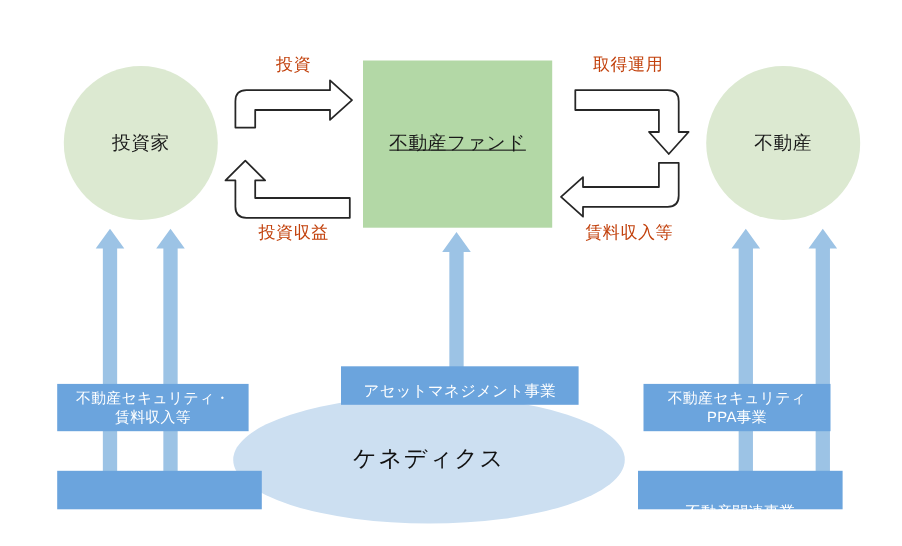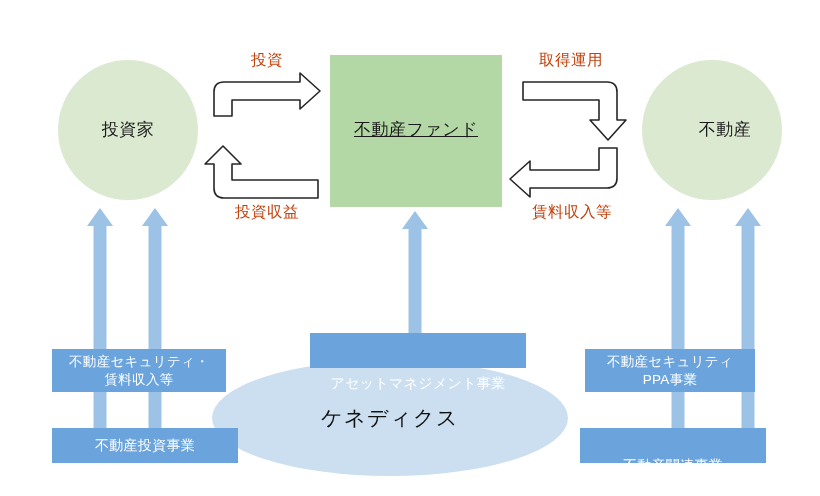--- a/index.html
+++ b/index.html
@@ -148,37 +148,36 @@
       <rect x="310" y="333" width="216" height="35" fill="#6BA4DD"></rect>
       <rect x="585" y="349" width="170" height="43" fill="#6BA4DD"></rect>
       <rect x="580" y="428" width="186" height="35" fill="#6BA4DD"></rect>
     </g>
   </svg>
 
   <div class="node-label entity-label" style="left:58px; top:112px; width:140px; height:36px;">投資家</div>
 
   <div class="node-label entity-label" style="left:330px; top:112px; width:172px; height:36px;text-decoration:underline;">不動産ファンド</div>
 
-  <div class="node-label entity-label" style="left:642px; top:112px; width:140px; height:36px;padding-left:13px;">不動産</div>
+  <div class="node-label entity-label" style="left:642px; top:112px; width:140px; height:36px;">不動産</div>
 
   <div class="node-label flow-caption" style="left:212px; top:48px; width:110px; height:24px;">投資</div>
 
   <div class="node-label flow-caption" style="left:208px; top:200px; width:118px; height:24px;">投資収益</div>
 
   <div class="node-label flow-caption" style="left:512px; top:48px; width:118px; height:24px;">取得運用</div>
 
   <div class="node-label flow-caption" style="left:505px; top:200px; width:134px; height:24px;">賃料収入等</div>
 
   <div class="node-label company-label" style="left:290px; top:400px; width:200px; height:36px;">ケネディクス</div>
 
   <div class="node-label biz-label two-line" style="left:52px; top:349px; width:174px; height:43px;">不動産セキュリティ・
 賃料収入等</div>
 
-  <div class="node-label biz-label" style="left:52px; top:428px; width:186px; height:35px;">不動産投資事業</div>
 
-  <div class="node-label biz-label" style="left:310px; top:333px; width:216px; height:46px;margin-top:28px;">アセットマネジメント事業</div>
+  <div class="node-label biz-label" style="left:310px; top:333px; width:216px; height:46px;">アセットマネジメント事業</div>
 
   <div class="node-label biz-label two-line" style="left:585px; top:349px; width:170px; height:43px;">不動産セキュリティ
 PPA事業</div>
 
   <div class="node-label biz-label" style="left:580px; top:428px; width:186px; height:35px;margin-top:20px;">不動産関連事業</div>
 
 </div>
 
 </body></html>

